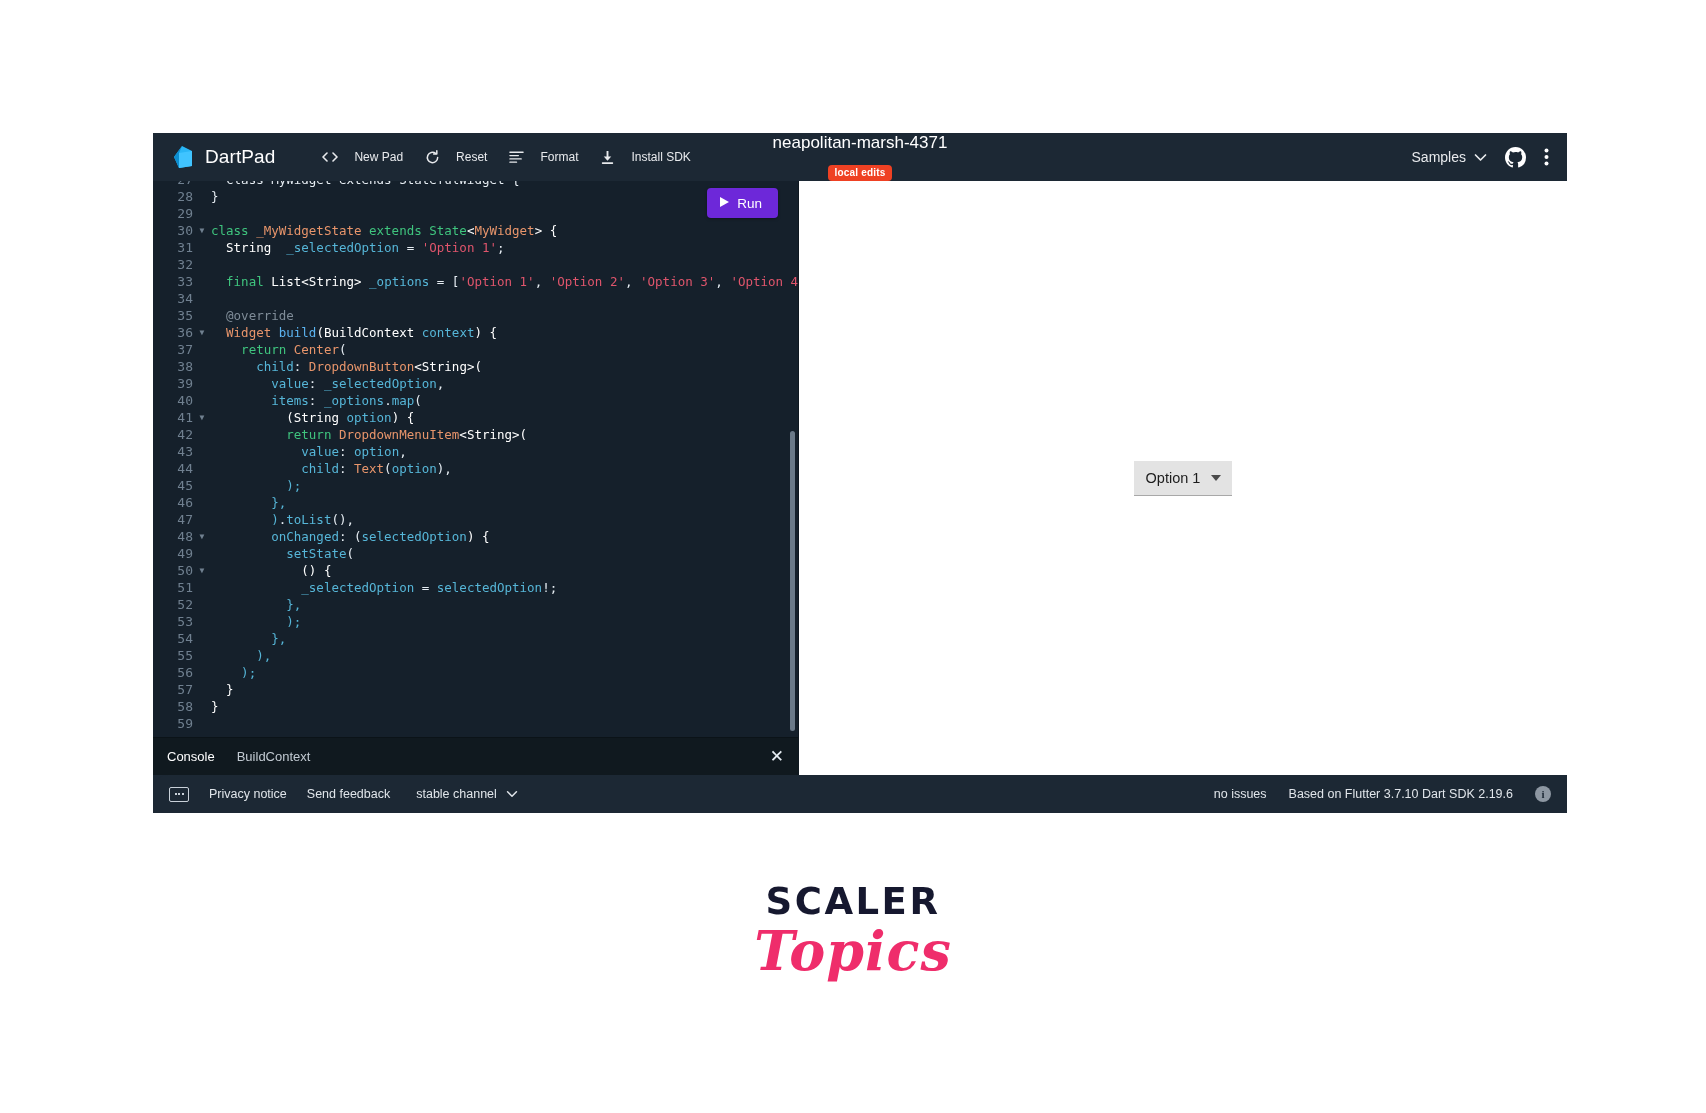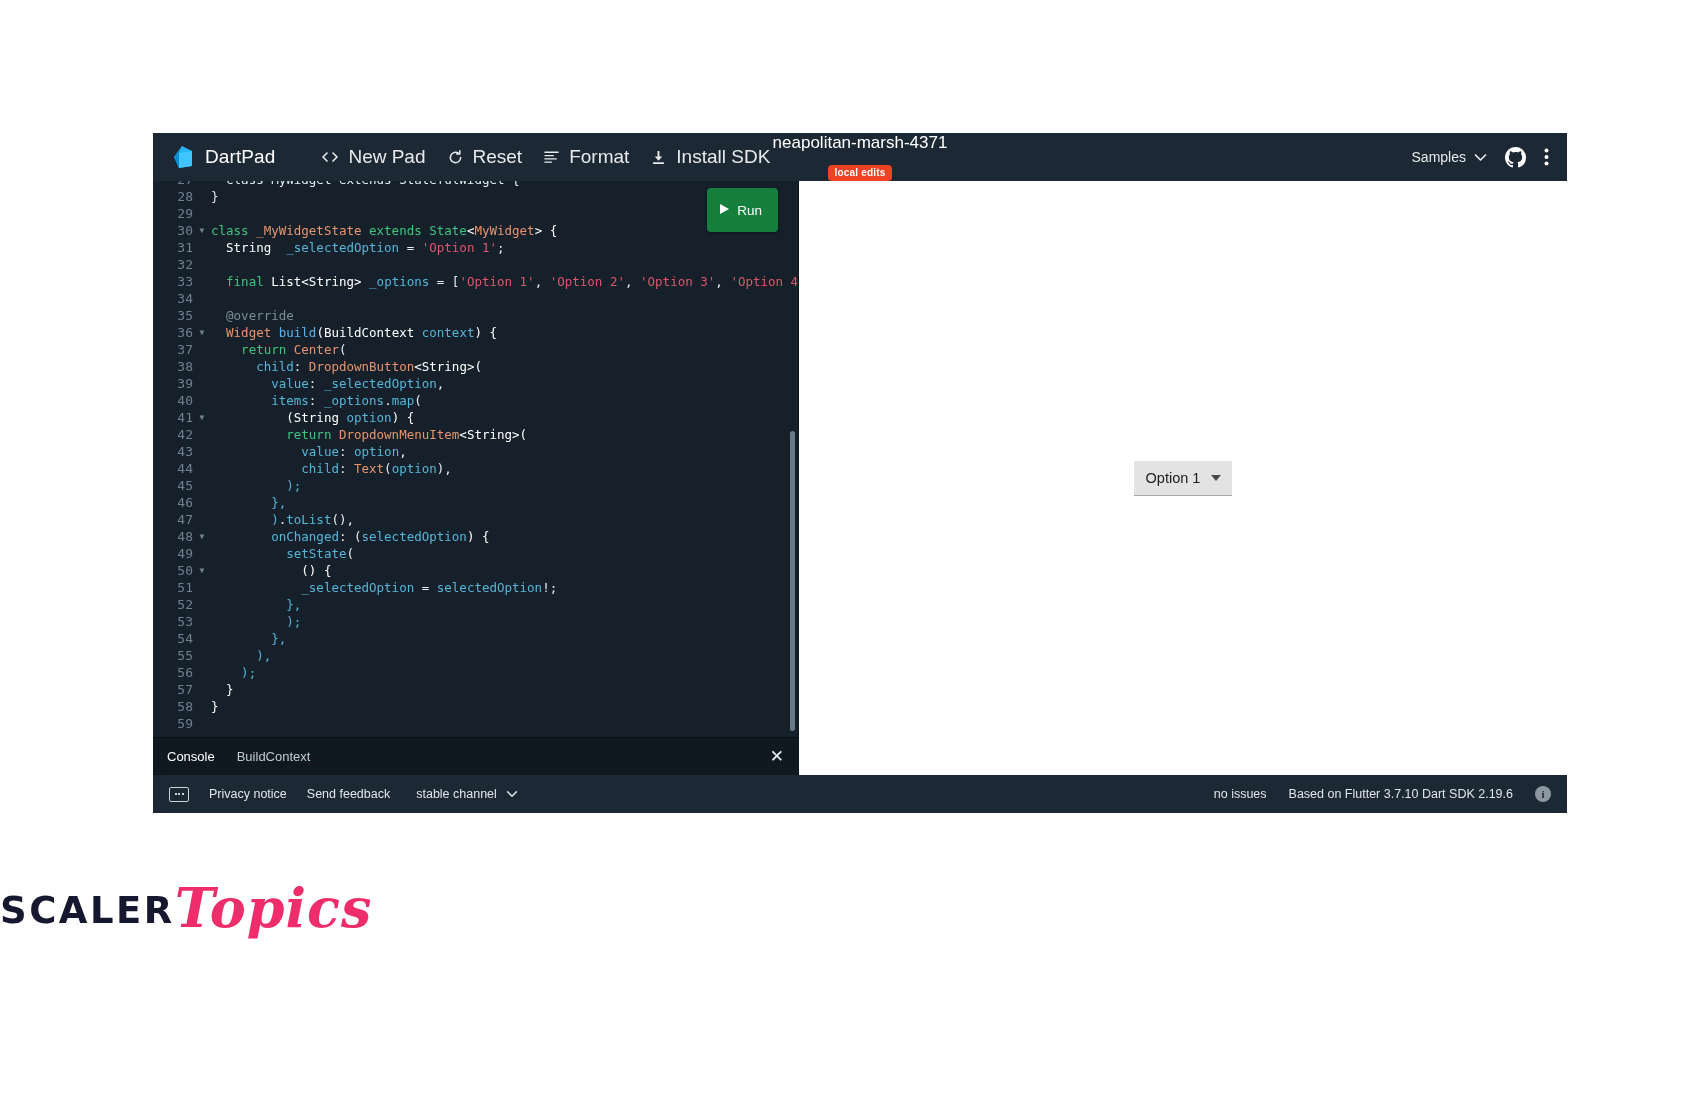--- a/index.html
+++ b/index.html
@@ -31,22 +31,22 @@
   .brand { display: flex; align-items: center; gap: 10px; }
   .brand-logo { width: 24px; height: 26px; display: block; }
   .brand-name {
     color: #ffffff; font-size: 19px; letter-spacing: .1px;
   }
   #header-actions {
     display: flex; align-items: center; gap: 22px;
     margin-left: 47px;
   }
   .hdr-btn {
-    display: flex; align-items: center; gap: 10px;
-    color: #e8eaed; font-size: 19px;
+    display: flex; align-items: center; gap: 16px;
+    color: #e8eaed; font-size: 12px;
     cursor: pointer; white-space: nowrap;
   }
   .hdr-btn svg { display: block; }
 
   #pad-title-wrap {
     position: absolute;
     left: 0; right: 0;
     display: flex; align-items: center; justify-content: center;
     gap: 12px;
     pointer-events: none;
@@ -114,23 +114,23 @@
   .id { color: #56b6d8; }     
   .st { color: #e0556c; }     
   .an { color: #7f8c98; }     
   .pn { color: #e6edf3; }     
   .fn { color: #5bb3f0; }     
   .tp { color: #3fc47e; }     
 
   #run-button {
     position: absolute;
     right: 20px; top: 7px;
-    background: #15803d; color: #ffffff;
+    background: #6d28d9; color: #ffffff;
     border: none; border-radius: 4px;
-    height: 44px; padding: 0 16px 0 11px;
+    height: 30px; padding: 0 16px 0 11px;
     display: flex; align-items: center; gap: 7px;
     font-size: 13.5px; cursor: pointer;
     font-family: "Liberation Sans", sans-serif;
     box-shadow: 0 1px 3px rgba(0,0,0,.35);
   }
 
   
   #editor-scrollbar {
     position: absolute;
     right: 3px; top: 250px;
@@ -212,21 +212,21 @@
     justify-content: center; gap: 1.5px;
   }
   #keyboard-icon i {
     width: 2px; height: 2px; background: #c9d1d9; display: block;
   }
 
   
   #scaler-logo {
     position: absolute;
     left: 0; right: 0; top: 880px;
-    display: flex; flex-direction: row; align-items: center;
+    display: flex; flex-direction: column; align-items: center;
   }
   #scaler-word {
     color: #16182f;
     font-family: "DejaVu Sans", sans-serif;
     font-weight: bold;
     font-size: 37px;
     letter-spacing: 2.5px;
   }
   #topics-word {
     color: #ef2d6b;

